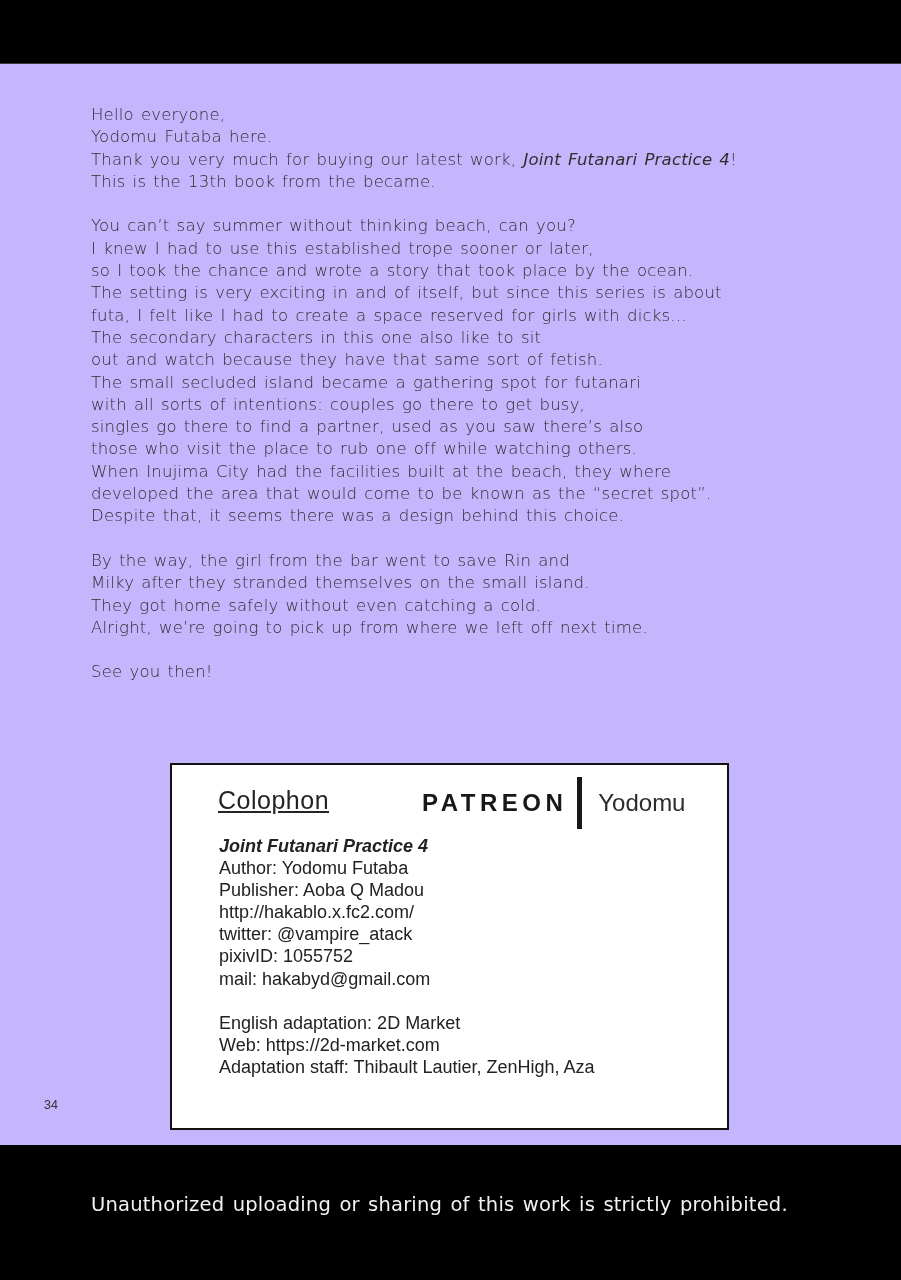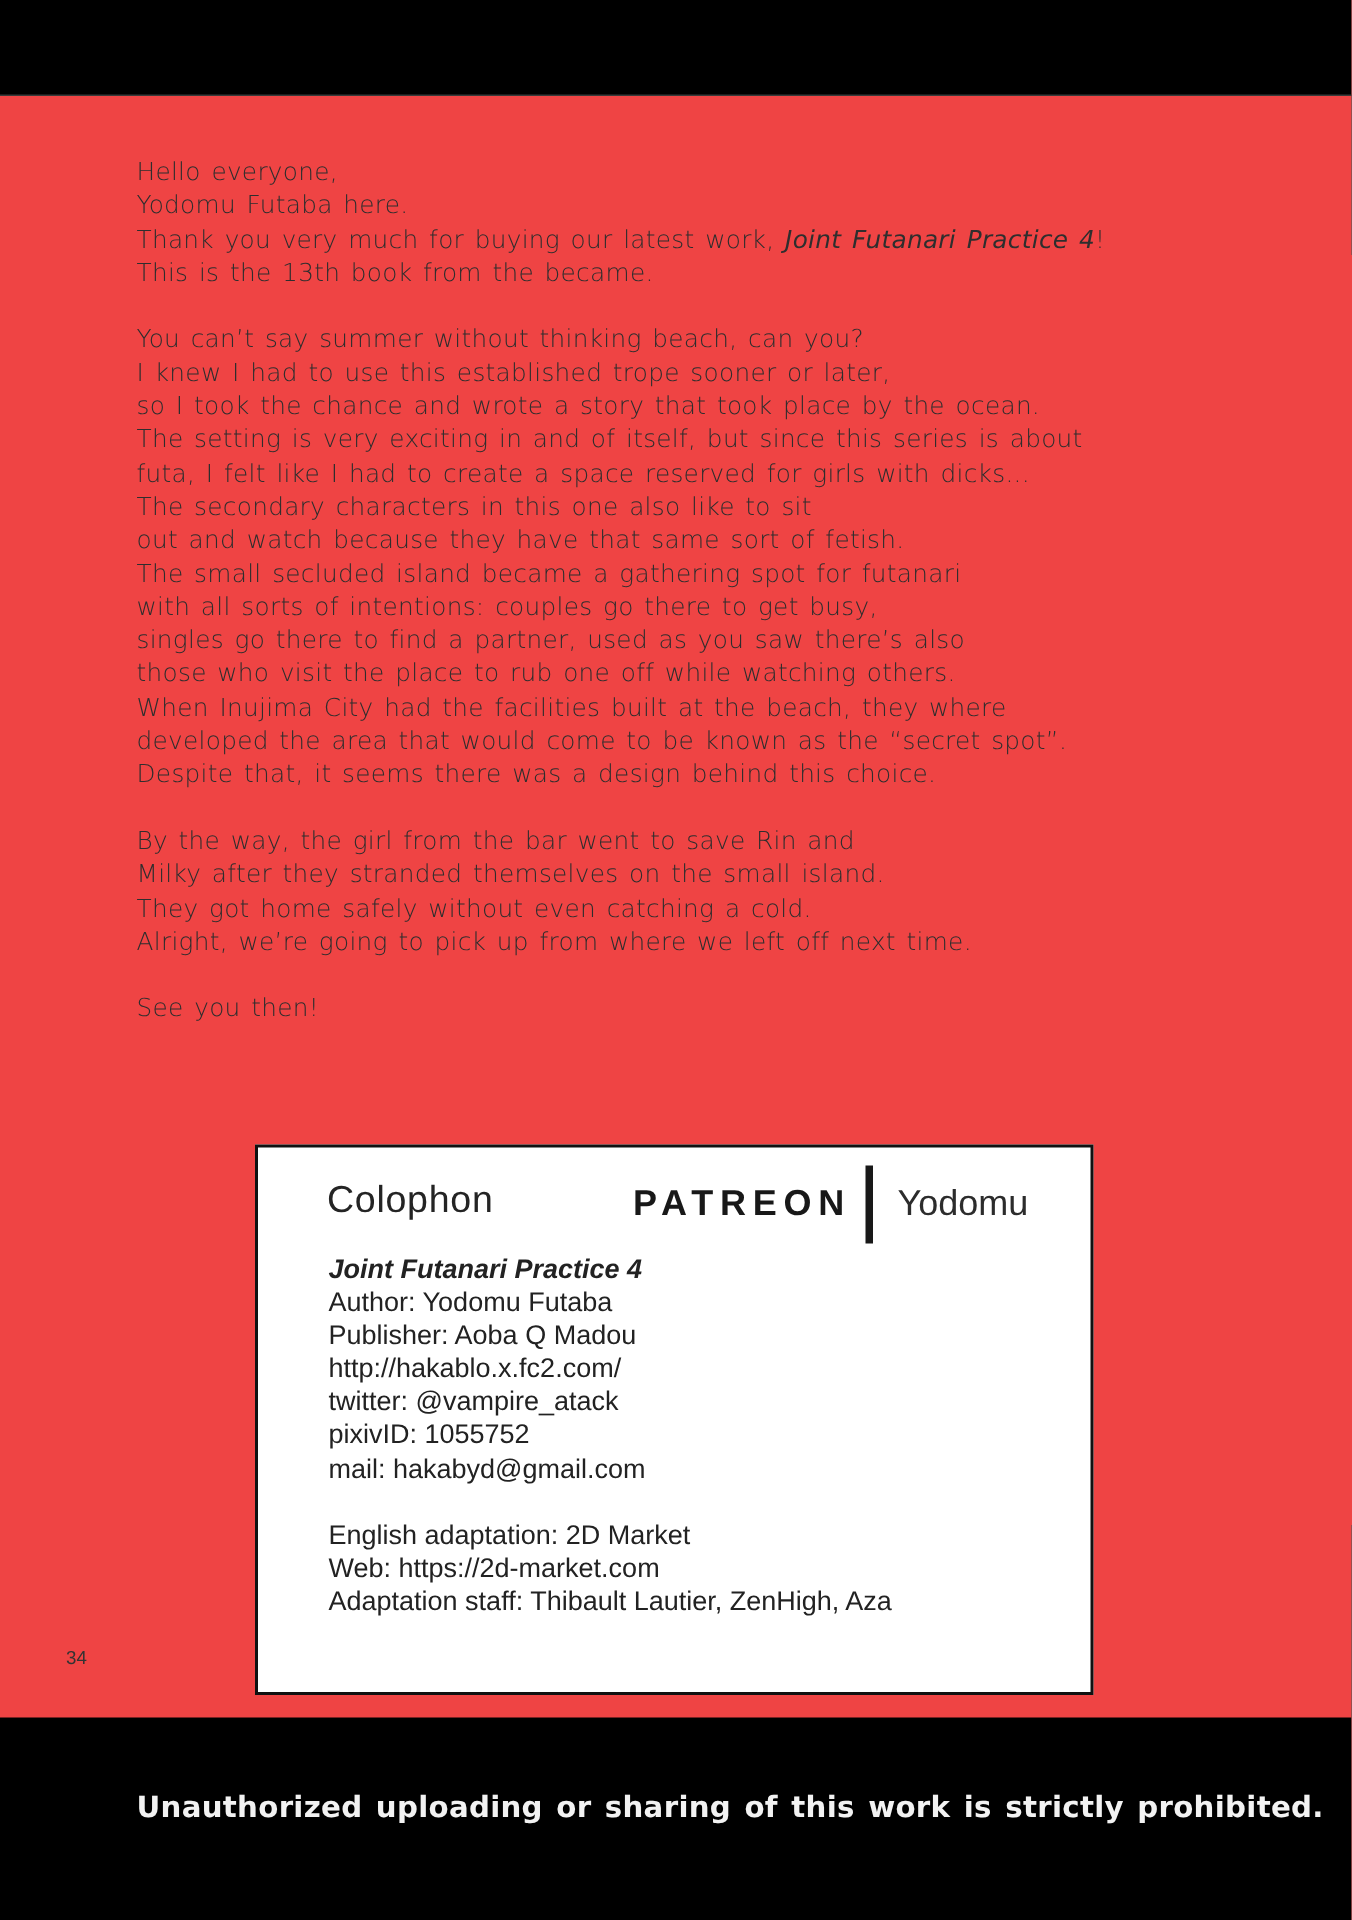--- a/index.html
+++ b/index.html
@@ -1,21 +1,21 @@
 <!DOCTYPE html>
 <html><head>
 <meta charset="utf-8">
 <style>
   html, body { margin: 0; padding: 0; background: #555; }
   .page {
     position: relative;
     width: 901px;
     height: 1280px;
     margin: 0 auto;
-    background: #ef4444;
+    background: #c4b5fd;
     overflow: hidden;
     font-family: "DejaVu Sans", sans-serif;
   }
   .bar { position: absolute; left: 0; right: 0; background: #000000; }
   .bar.top { top: 0; height: 63px; border-bottom: 1px solid #3a3a3a; }
   .bar.bottom { bottom: 0; height: 135px; }
 
   
   .afterword {
     position: absolute;
@@ -47,20 +47,21 @@
   }
   .colophon-heading {
     position: absolute;
     left: 46px;
     top: 21px;
     font-size: 25px;
     font-weight: 300;
     letter-spacing: 0.5px;
     color: #242424;
     font-family: "Liberation Sans", sans-serif;
+    text-decoration: underline;
   }
   .patreon-lockup {
     position: absolute;
     left: 250px;
     top: 12px;
     height: 52px;
     display: flex;
     align-items: center;
   }
   .patreon-word {
@@ -106,21 +107,21 @@
     color: #333333;
     font-family: "Liberation Sans", sans-serif;
   }
 
   .footer-warning {
     position: absolute;
     left: 91px;
     top: 48px;
     color: #f2f2f2;
     font-size: 19.5px;
-    font-weight: 700;
+    font-weight: 400;
     letter-spacing: 0.2px;
     word-spacing: 0.10em;
     white-space: nowrap;
   }
 </style>
 </head>
 <body>
 
 <div class="page">
 

